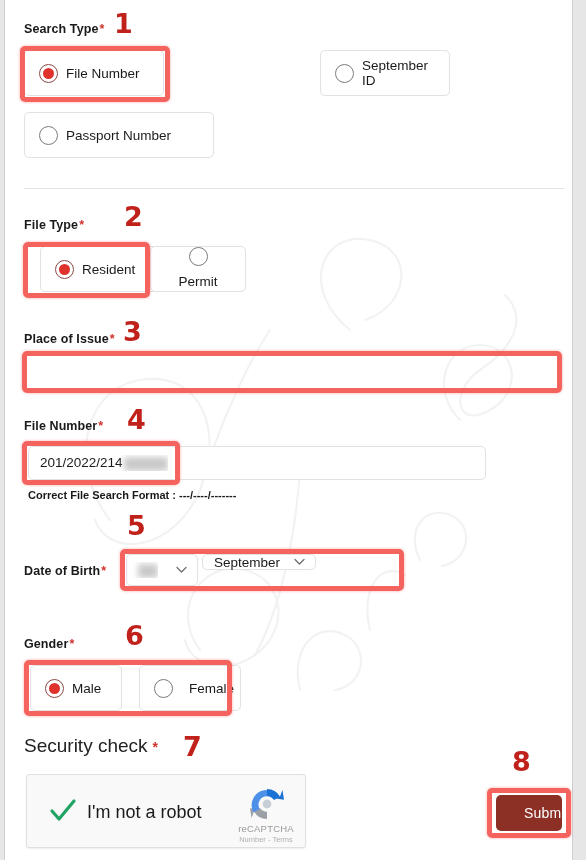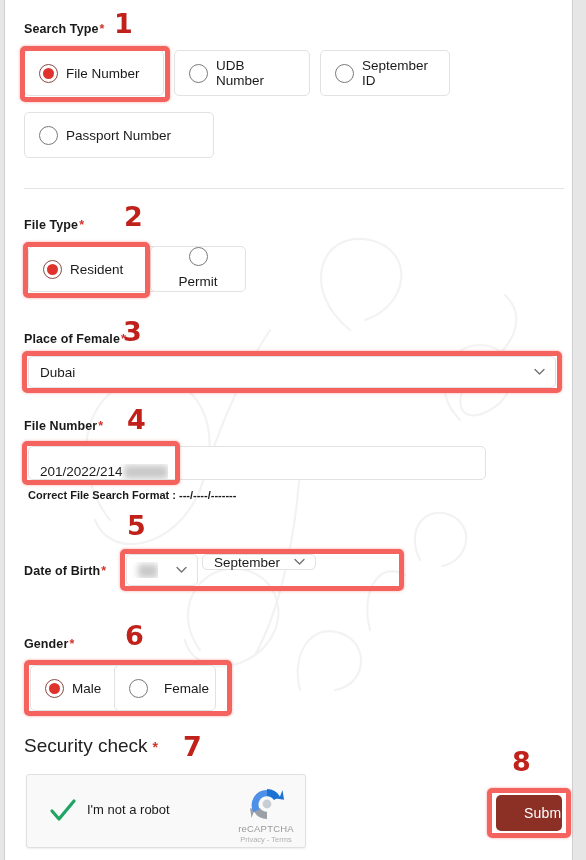--- a/index.html
+++ b/index.html
@@ -157,21 +157,21 @@
     border-radius: 3px;
     background: #f9f9f9;
     box-shadow: 0 1px 2px rgba(0,0,0,.07);
   }
   .rc-check {
     position: absolute; left: 22px; top: 50%; margin-top: -13px;
     width: 28px; height: 26px;
   }
   .rc-label {
     position: absolute; left: 60px; top: 50%; margin-top: -9px;
-    font-size: 13px; color: #1a1a1a;
+    font-size: 18px; color: #1a1a1a;
   }
   .rc-logo { position: absolute; right: 18px; top: 10px; width: 40px; height: 38px; }
   .rc-brand {
     position: absolute; right: 8px; top: 48px;
     width: 62px; text-align: center;
     font-size: 9.5px; color: #9a9a9a; letter-spacing: .2px;
   }
   .rc-tos {
     position: absolute; right: 8px; top: 60px;
     width: 62px; text-align: center;
@@ -231,78 +231,66 @@
 
     <div style="position:absolute;left:18px;top:22px;" class="field-label">
       <span>Search Type</span><span class="req">*</span>
     </div>
 
     <div class="opt" style="position:absolute;left:18px;top:50px;width:140px;">
       <span class="radio on"></span>
       <span>File Number</span>
     </div>
 
-    <div class="opt" style="position:absolute;left:168px;top:50px;width:136px;">
-      <span class="radio"></span>
-      <span>UDB Number</span>
-    </div>
 
     <div class="opt" style="position:absolute;left:314px;top:50px;width:130px;">
       <span class="radio"></span>
       <span>September ID</span>
     </div>
 
     <div class="opt" style="position:absolute;left:18px;top:112px;width:190px;">
       <span class="radio"></span>
       <span>Passport Number</span>
     </div>
 
     <div class="anno-box" style="left:14px;top:46px;width:150px;height:56px;"></div>
     <div class="anno-num" style="left:108px;top:10px;">1</div>
 
     <div class="divider" style="left:18px;top:188px;width:540px;"></div>
 
     <div style="position:absolute;left:18px;top:218px;" class="field-label">
       <span>File Type</span><span class="req">*</span>
     </div>
 
-    <div class="opt" style="position:absolute;left:22px;top:246px;width:136px;">
+    <div class="opt" style="position:absolute;left:34px;top:246px;width:136px;">
       <span class="radio on"></span>
       <span>Resident</span>
     </div>
 
     <div class="opt" style="position:absolute;left:144px;top:246px;width:96px;flex-direction:column;">
       <span class="radio"></span>
       <span>Permit</span>
     </div>
 
     <div class="anno-box" style="left:17px;top:242px;width:127px;height:56px;"></div>
     <div class="anno-num" style="left:118px;top:203px;">2</div>
 
     <div style="position:absolute;left:18px;top:332px;" class="field-label">
-      <span>Place of Female</span><span class="req">*</span>
-    </div>
-
-    <div class="select-box" style="position:absolute;left:22px;top:356px;width:528px;height:32px;">
-      <span class="val">Dubai</span>
-      <span class="chev">
-        <svg viewBox="0 0 11 8">
-            <path d="M1 1.5 L5.5 6 L10 1.5" fill="none" stroke="#6e6e6e" stroke-width="1.3" stroke-linecap="round" stroke-linejoin="round"></path>
-          </svg>
-      </span>
-    </div>
+      <span>Place of Issue</span><span class="req">*</span>
+    </div>
+
 
     <div class="anno-box" style="left:16px;top:351px;width:540px;height:42px;"></div>
     <div class="anno-num" style="left:117px;top:318px;">3</div>
 
     <div style="position:absolute;left:18px;top:419px;" class="field-label">
       <span>File Number</span><span class="req">*</span>
     </div>
 
-    <div class="text-input" style="position:absolute;left:22px;top:446px;width:458px;height:34px;align-items:flex-end;">
+    <div class="text-input" style="position:absolute;left:22px;top:446px;width:458px;height:34px;">
       <span class="val"><span>201/2022/214</span><span class="blur" style="width:44px;height:14px;margin-left:1px;">0000</span></span>
     </div>
 
     <div class="hint" style="left:22px;top:489px;">Correct File Search Format : ---/----/-------</div>
 
     <div class="anno-box" style="left:16px;top:441px;width:158px;height:44px;"></div>
     <div class="anno-num" style="left:121px;top:406px;">4</div>
 
     <div style="position:absolute;left:18px;top:564px;" class="field-label">
       <span>Date of Birth</span><span class="req">*</span>
@@ -332,21 +320,21 @@
 
     <div style="position:absolute;left:18px;top:637px;" class="field-label">
       <span>Gender</span><span class="req">*</span>
     </div>
 
     <div class="opt" style="position:absolute;left:24px;top:665px;width:92px;">
       <span class="radio on"></span>
       <span>Male</span>
     </div>
 
-    <div class="opt" style="position:absolute;left:108px;top:665px;width:102px;gap:16px;">
+    <div class="opt" style="position:absolute;left:133px;top:665px;width:102px;gap:16px;">
       <span class="radio"></span>
       <span>Female</span>
     </div>
 
     <div class="anno-box" style="left:18px;top:660px;width:208px;height:56px;"></div>
     <div class="anno-num" style="left:119px;top:622px;">6</div>
 
     <div class="section-title" style="left:18px;top:735px;">
       <span>Security check</span><span class="req" style="font-size:14px;padding-left:5px;">*</span>
     </div>
@@ -363,21 +351,21 @@
         <svg viewBox="0 0 40 38">
           <path d="M20 4 a15 15 0 0 1 13 7.6 l-6 3.4 a8.5 8.5 0 0 0 -7 -3.8 z" fill="#1c72d4"></path>
           <path d="M33 11.6 l2.5 -6.6 l1.5 9.8 l-9.4 -1.6 z" fill="#1c72d4"></path>
           <path d="M20 34 a15 15 0 0 1 -13 -7.6 l6 -3.4 a8.5 8.5 0 0 0 7 3.8 z" fill="#9aa0a6"></path>
           <path d="M7 26.4 l-2.5 6.6 l-1.5 -9.8 l9.4 1.6 z" fill="#9aa0a6"></path>
           <path d="M20 11.2 a8.5 8.5 0 0 0 -7.4 12.7 l-6 3.4 a15 15 0 0 1 13.4 -22.3 z" fill="#4d90e8"></path>
           <circle cx="20" cy="19" r="4.4" fill="#c6cdd4"></circle>
         </svg>
       </span>
       <span class="rc-brand">reCAPTCHA</span>
-      <span class="rc-tos">Privacy - Terms</span>
+      <span class="rc-tos">Number - Terms</span>
     </div>
 
     <button class="submit-btn" style="left:490px;top:795px;width:66px;height:36px;padding-left:28px;">Submit</button>
 
     <div class="anno-box" style="left:481px;top:788px;width:84px;height:50px;"></div>
     <div class="anno-num" style="left:506px;top:748px;">8</div>
 
   </div>
 </div>
 

